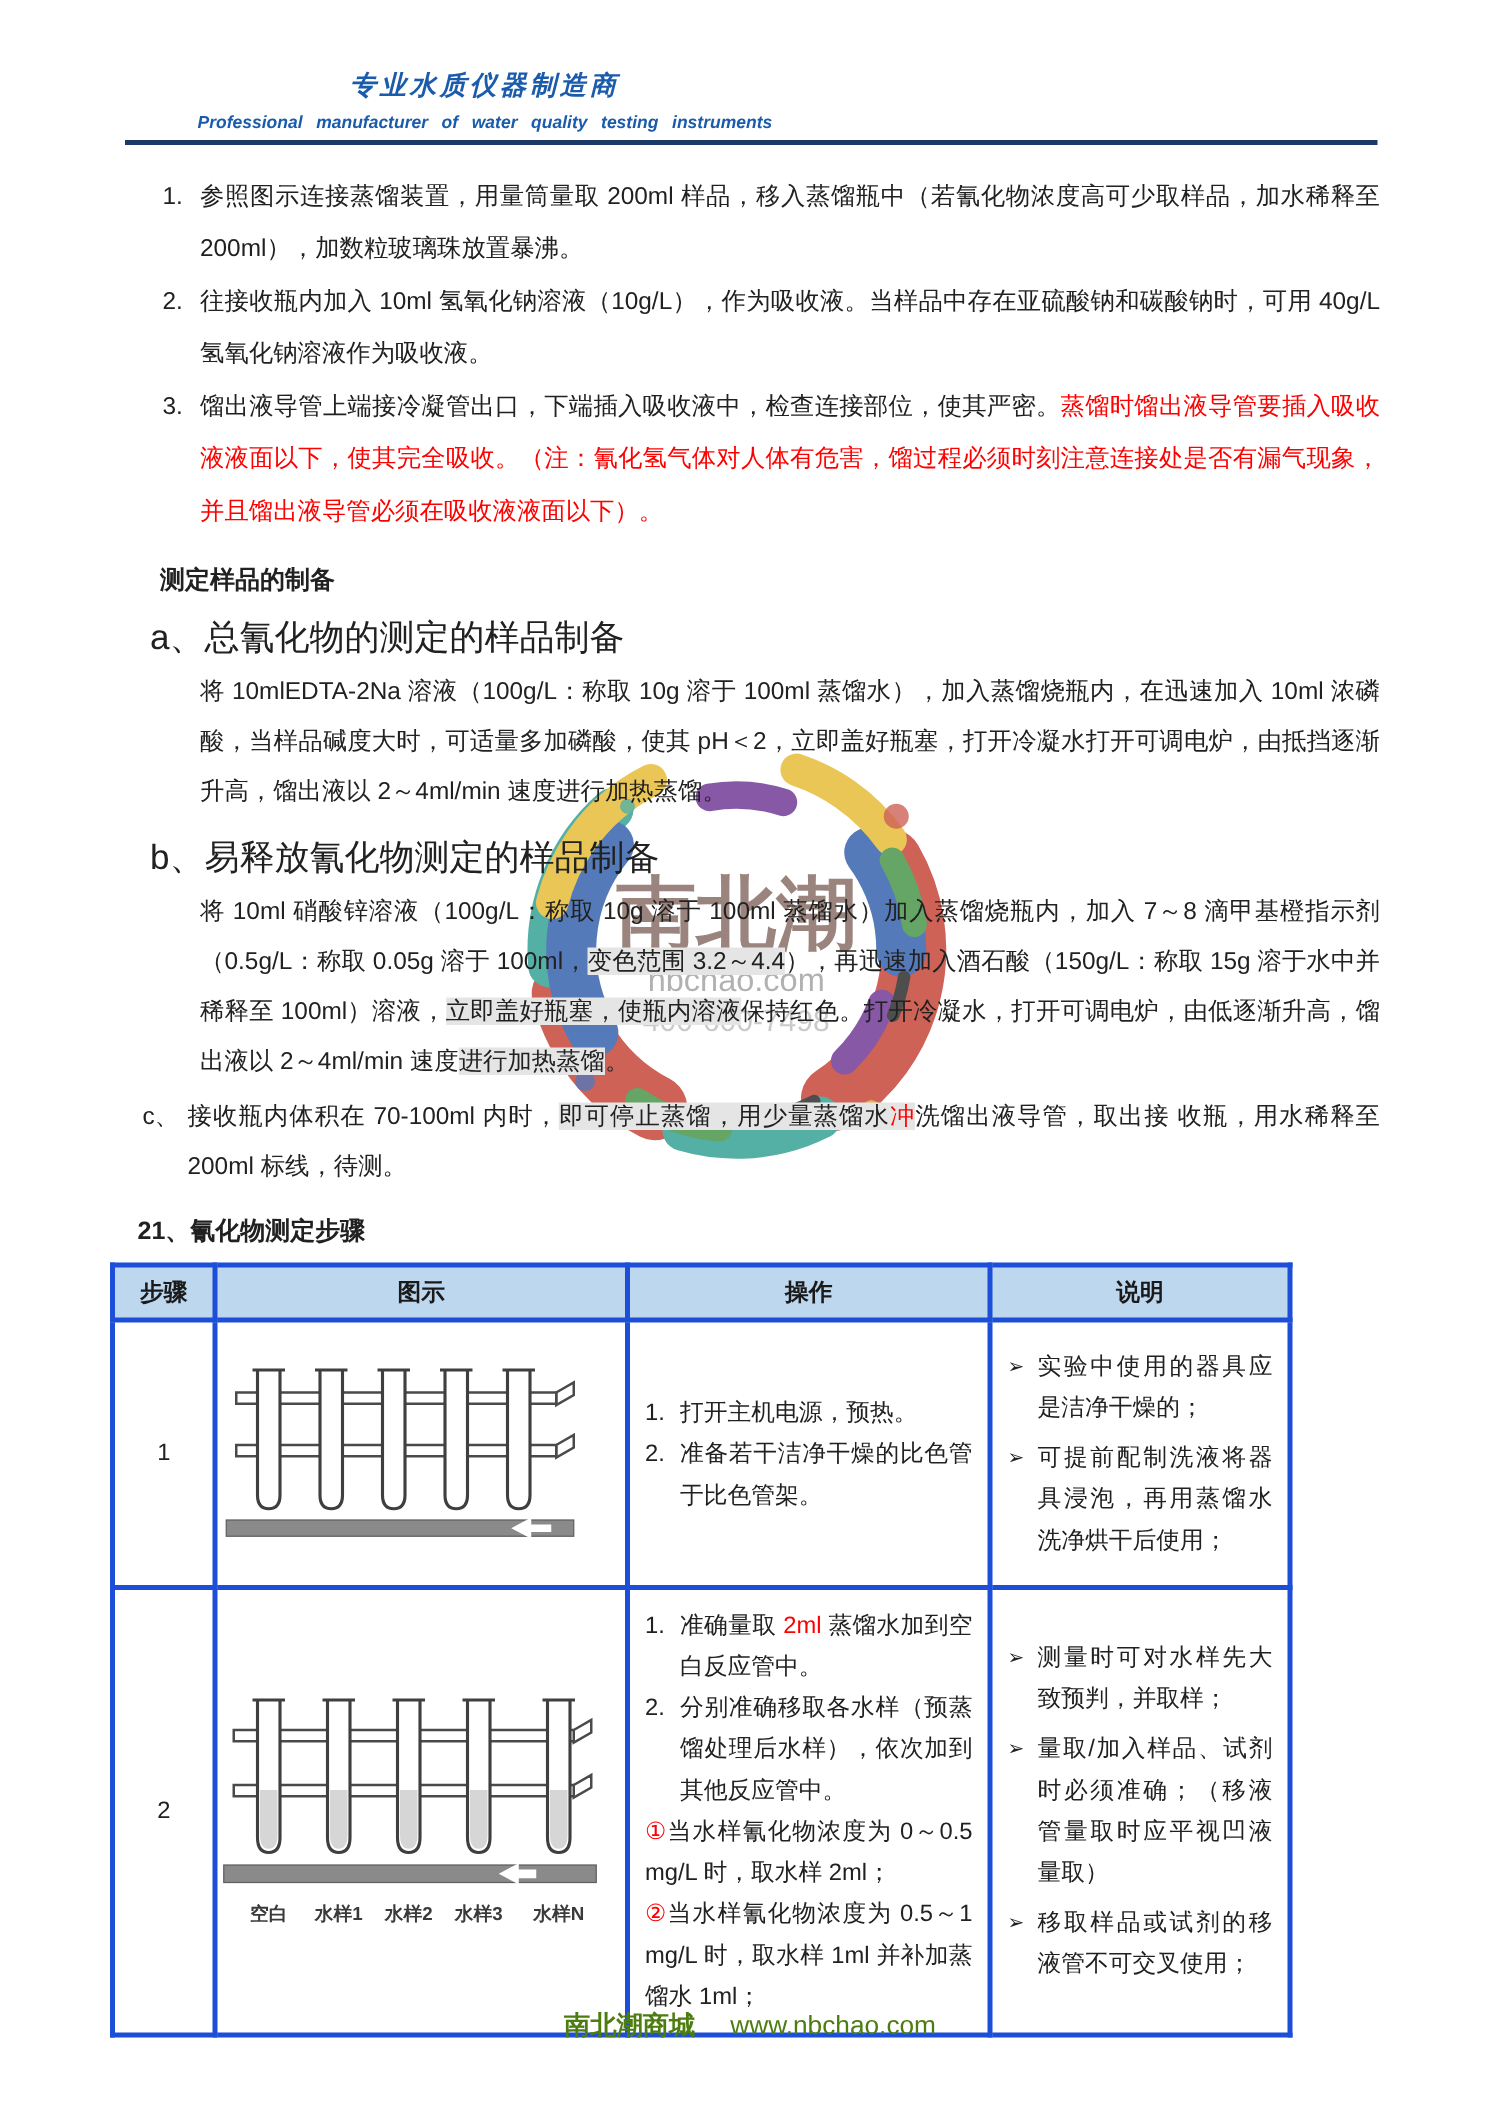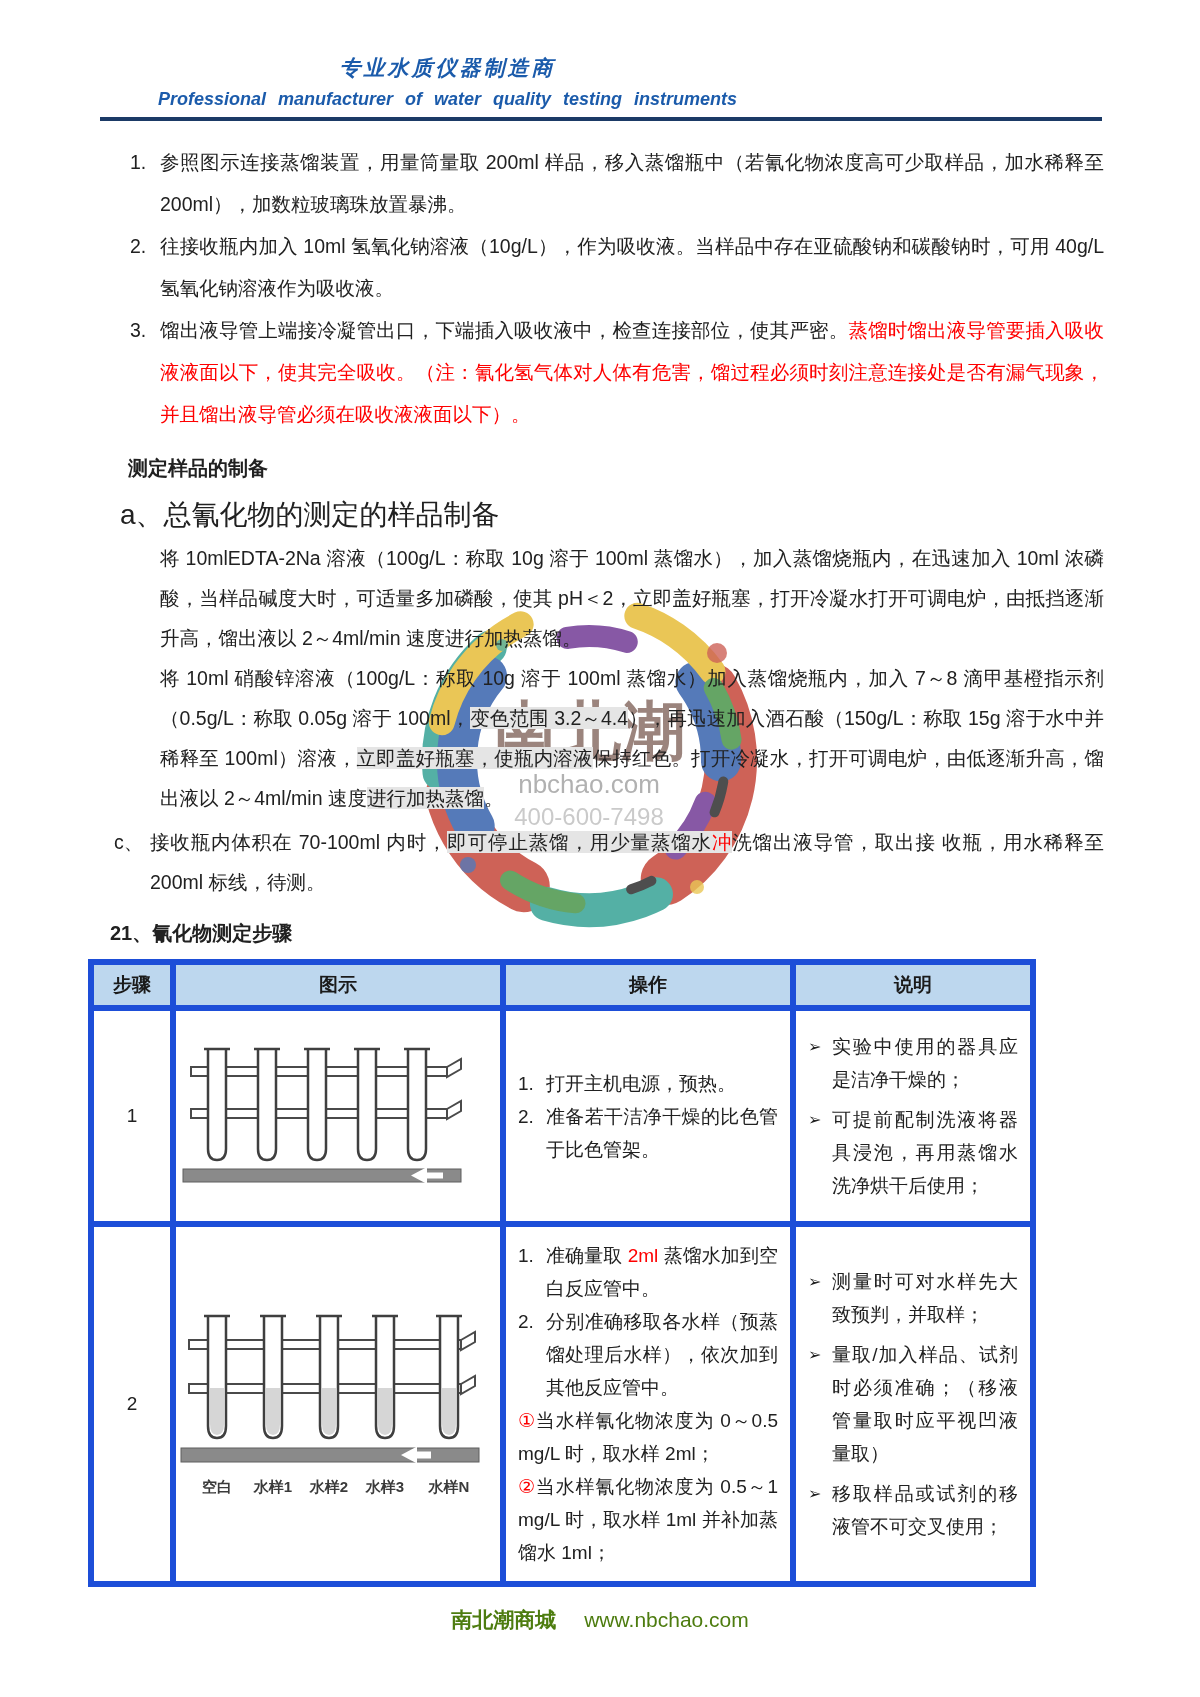--- a/index.html
+++ b/index.html
@@ -8,41 +8,41 @@
   
   .watermark{position:absolute;left:382px;top:565px;z-index:0;opacity:.8;pointer-events:none}
   .content{position:relative;z-index:1}
   
   .page-header{display:flex;justify-content:space-between;align-items:flex-end;padding:54px 100px 2px 158px}
   .logo{display:flex;align-items:center;gap:9px}
   .logo-cn{font-size:27px;font-weight:bold;color:#2059a8;letter-spacing:2px;line-height:1.1}
   .logo-en{font-size:9px;color:#85a3c8;letter-spacing:2.5px;margin-top:3px}
   .taglines{text-align:center}
   .tag-cn{font-size:21px;font-weight:bold;font-style:italic;color:#1b5bab;letter-spacing:3px}
-  .tag-en{font-size:18px;font-weight:bold;font-style:italic;color:#1b5bab;word-spacing:7px;margin-top:7px}
+  .tag-en{font-size:14px;font-weight:bold;font-style:italic;color:#1b5bab;word-spacing:7px;margin-top:7px}
   .divider{height:4px;background:#1b3a66;margin:5px 98px 0 100px}
   
   .body-text{padding:20px 96px 0 104px;font-size:19.5px}
   .intro-item{display:flex;line-height:42px}
   .intro-item .num{flex:0 0 30px;margin-left:26px}
   .intro-item .txt{flex:1;text-align:justify}
   .red{color:#fe0000}
   .hl{background:#e5e5e5}
   .h1{font-weight:bold;font-size:20px;margin:20px 0 4px 24px}
   .h2{font-weight:normal;font-size:28px;margin:14px 0 4px 16px}
   .prep-body{margin-left:56px;line-height:40px;text-align:justify}
   .note-red{color:#fe0000;margin:10px 0 0 6px;line-height:40px}
   .c-item{display:flex;line-height:40px;margin-top:4px}
   .c-item .c-label{flex:0 0 36px;margin-left:10px}
   .c-item .txt{flex:1;text-align:justify}
   .h-sec{font-weight:bold;font-size:20px;margin:18px 0 12px 6px}
   
   .table-wrap{margin-left:88px}
   table.proc{border-collapse:collapse;width:942px;table-layout:fixed}
-  .proc th,.proc td{border:6px solid #1d4ed8}
+  .proc th,.proc td{border:4px solid #1d4ed8}
   .proc th{background:#bdd7ee;font-size:19px;font-weight:bold;height:38px;color:#1a1a1a}
   td.step{text-align:center;vertical-align:middle;font-size:19px}
   td.illus{vertical-align:middle}
   td.ops,td.notes{padding:12px;font-size:19px}
   tr.r1{height:178px}
   tr.r2{height:345px}
   tr.r1 td.ops,tr.r1 td.notes{vertical-align:middle}
   tr.r2 td.ops{vertical-align:top}
   tr.r2 td.notes{vertical-align:middle}
   .op{display:flex;line-height:33px}
@@ -107,20 +107,21 @@
       <div class="intro-item">
         <span class="num">3.</span>
         <div class="txt"><span>馏出液导管上端接冷凝管出口，下端插入吸收液中，检查连接部位，使其严密。</span><span class="red">蒸馏时馏出液导管要插入吸收液液面以下，使其完全吸收。（注：氰化氢气体对人体有危害，馏过程必须时刻注意连接处是否有漏气现象，并且馏出液导管必须在吸收液液面以下）。</span></div>
       </div>
 
       <div class="h1">测定样品的制备</div>
 
       <div class="h2">a、总氰化物的测定的样品制备</div>
       <div class="prep-body">将 10mlEDTA-2Na 溶液（100g/L：称取 10g 溶于 100ml 蒸馏水），加入蒸馏烧瓶内，在迅速加入 10ml 浓磷酸，当样品碱度大时，可适量多加磷酸，使其 pH＜2，立即盖好瓶塞，打开冷凝水打开可调电炉，由抵挡逐渐升高，馏出液以 2～4ml/min 速度进行加热蒸馏。</div>
 
+      <div class="h2">b、易释放氰化物测定的样品制备</div>
       <div class="prep-body"><span>将 10ml 硝酸锌溶液（100g/L：称取 10g 溶于 100ml 蒸馏水）加入蒸馏烧瓶内，加入 7～8 滴甲基橙指示剂（0.5g/L：称取 0.05g 溶于 100ml，</span><span class="hl">变色范围 3.2～4.4</span><span>），再迅速加入酒石酸（150g/L：称取 15g 溶于水中并稀释至 100ml）溶液，</span><span class="hl">立即盖好瓶塞，使瓶内溶液</span><span>保持红色。打开冷凝水，打开可调电炉，由低逐渐升高，馏出液以 2～4ml/min 速度</span><span class="hl">进行加热蒸馏</span><span>。</span></div>
 
 
       <div class="c-item">
         <span class="c-label">c、</span>
         <div class="txt"><span>接收瓶内体积在 70-100ml 内时，</span><span class="hl">即可停止蒸馏，用少量蒸馏水</span><span class="hl red">冲</span><span>洗馏出液导管，取出接 收瓶，用水稀释至 200ml 标线，待测。</span></div>
       </div>
 
       <div class="h-sec">21、氰化物测定步骤</div>
     </div>

